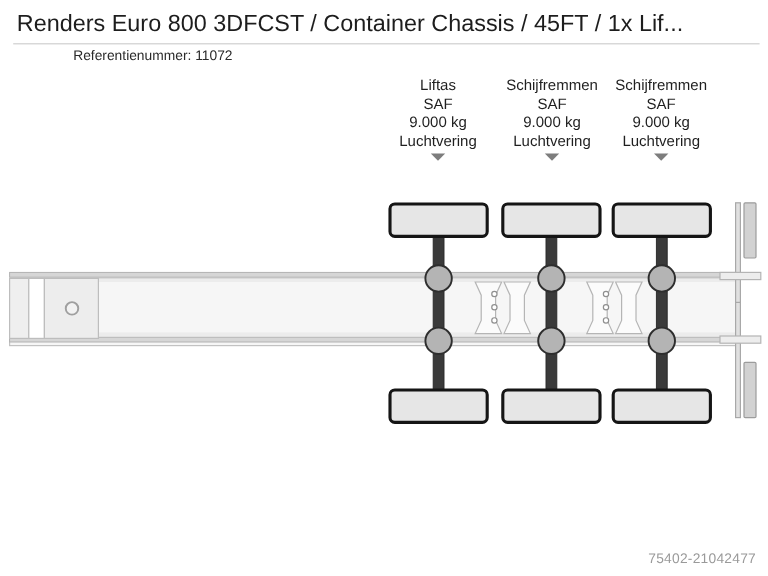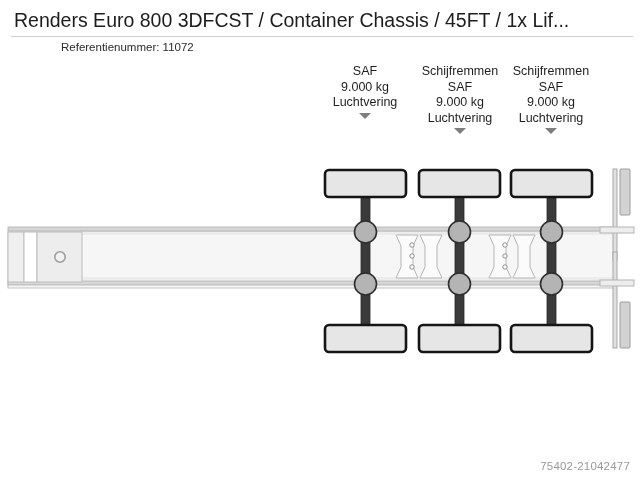--- a/index.html
+++ b/index.html
@@ -193,20 +193,21 @@
       <circle cx="551.5" cy="176" r="11" fill="#b4b4b4" stroke="#2e2e2e" stroke-width="1.6"></circle>
       <circle cx="551.5" cy="228" r="11" fill="#b4b4b4" stroke="#2e2e2e" stroke-width="1.6"></circle>
     </g>
 
   </svg>
 </div>
 
 <div class="axle-labels">
 
   <div class="axle-label pos1">
+    <span class="ln">Liftas</span>
     <span class="ln">SAF</span>
     <span class="ln">9.000 kg</span>
     <span class="ln">Luchtvering</span>
     <span class="tri"></span>
   </div>
 
   <div class="axle-label pos2">
     <span class="ln">Schijfremmen</span>
     <span class="ln">SAF</span>
     <span class="ln">9.000 kg</span>

